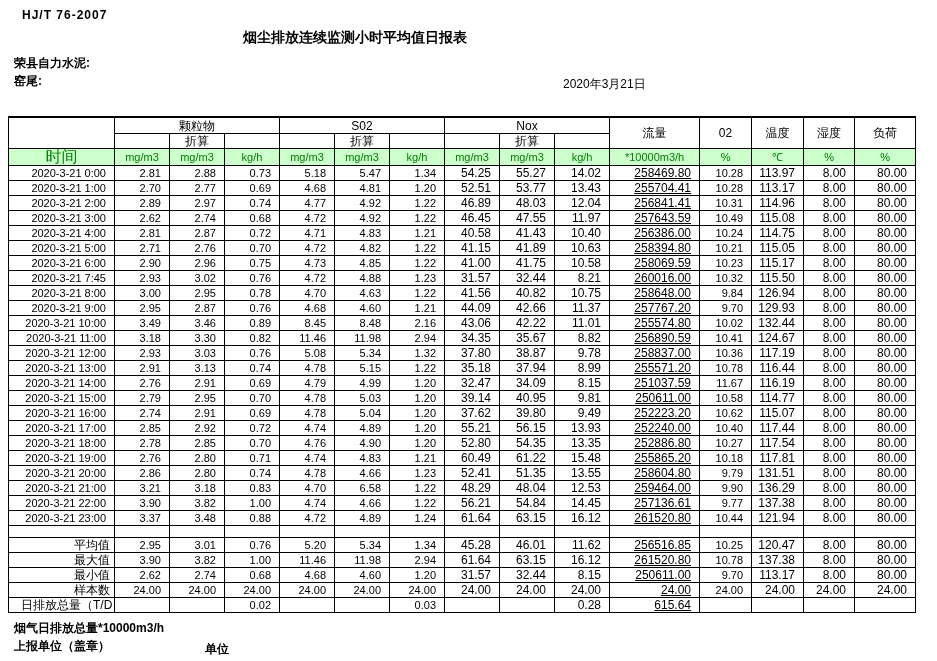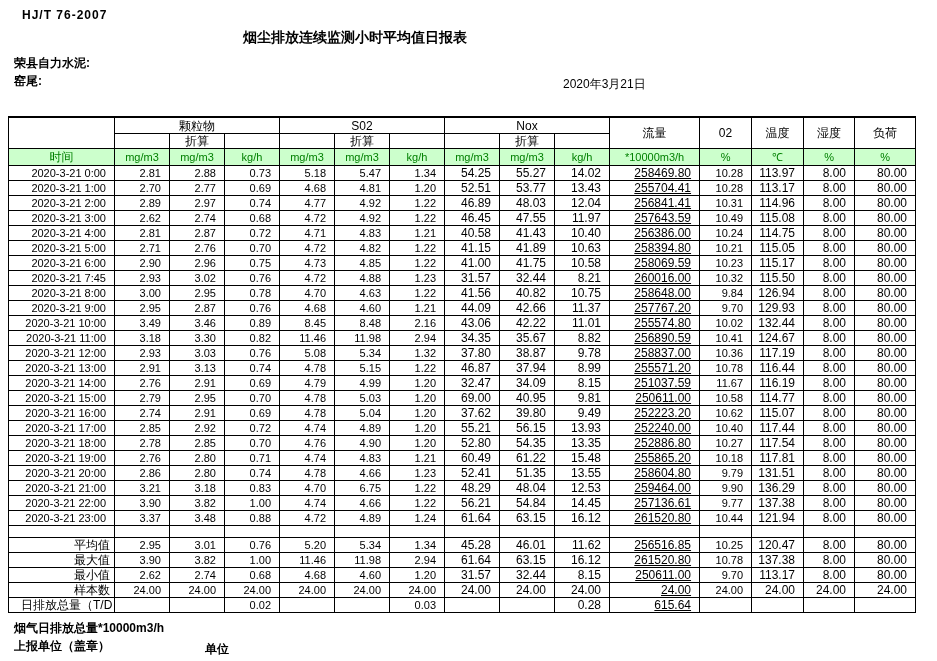--- a/index.html
+++ b/index.html
@@ -23,21 +23,21 @@
     border:1px solid #000;padding:0 8px 0 0;height:14px;line-height:14px;
     text-align:right;font-size:11px;white-space:nowrap;overflow:hidden;
   }
   #report thead tr.r1 td{height:15px;}
   #report thead tr.r2 td{height:13px;}
   #report thead tr.r3 td{height:16px;}
   #report td.hc{text-align:center;padding:0;font-size:12px;}
   #report td.green{
     background:#ccffcc;color:#008000;text-align:center;padding:0;font-size:11px;
   }
-  #report td.green.zh{font-size:12px;}
+  #report td.green.zh{font-size:16px;}
   #report td.time{font-size:11px;padding-right:8px;}
   #report td.sm{font-size:11px;}
   #report td.lg{font-size:12px;}
   #report td.flow{font-size:12px;text-decoration:underline;}
   #report td.o2{font-size:11px;}
   #report td.rl{font-size:12px;text-align:right;padding-right:4px;margin-left:44px;}
   #report td.ll{font-size:12px;text-align:left;padding:0 0 0 12px;}
   #report tr.spacer td{height:11px;}
 
   #footer1{left:14px;top:620px;font-size:12px;font-weight:bold;}
@@ -335,21 +335,21 @@
         <td class="lg">80.00</td>
       </tr>
       <tr>
         <td class="time">2020-3-21 13:00</td>
         <td class="sm">2.91</td>
         <td class="sm">3.13</td>
         <td class="sm">0.74</td>
         <td class="sm">4.78</td>
         <td class="sm">5.15</td>
         <td class="sm">1.22</td>
-        <td class="lg">46.87</td>
+        <td class="lg">35.18</td>
         <td class="lg">37.94</td>
         <td class="lg">8.99</td>
         <td class="flow">255571.20</td>
         <td class="o2">10.78</td>
         <td class="lg">116.44</td>
         <td class="lg">8.00</td>
         <td class="lg">80.00</td>
       </tr>
       <tr>
         <td class="time">2020-3-21 14:00</td>
@@ -369,21 +369,21 @@
         <td class="lg">80.00</td>
       </tr>
       <tr>
         <td class="time">2020-3-21 15:00</td>
         <td class="sm">2.79</td>
         <td class="sm">2.95</td>
         <td class="sm">0.70</td>
         <td class="sm">4.78</td>
         <td class="sm">5.03</td>
         <td class="sm">1.20</td>
-        <td class="lg">69.00</td>
+        <td class="lg">39.14</td>
         <td class="lg">40.95</td>
         <td class="lg">9.81</td>
         <td class="flow">250611.00</td>
         <td class="o2">10.58</td>
         <td class="lg">114.77</td>
         <td class="lg">8.00</td>
         <td class="lg">80.00</td>
       </tr>
       <tr>
         <td class="time">2020-3-21 16:00</td>
@@ -469,21 +469,21 @@
         <td class="lg">131.51</td>
         <td class="lg">8.00</td>
         <td class="lg">80.00</td>
       </tr>
       <tr>
         <td class="time">2020-3-21 21:00</td>
         <td class="sm">3.21</td>
         <td class="sm">3.18</td>
         <td class="sm">0.83</td>
         <td class="sm">4.70</td>
-        <td class="sm">6.75</td>
+        <td class="sm">6.58</td>
         <td class="sm">1.22</td>
         <td class="lg">48.29</td>
         <td class="lg">48.04</td>
         <td class="lg">12.53</td>
         <td class="flow">259464.00</td>
         <td class="o2">9.90</td>
         <td class="lg">136.29</td>
         <td class="lg">8.00</td>
         <td class="lg">80.00</td>
       </tr>

